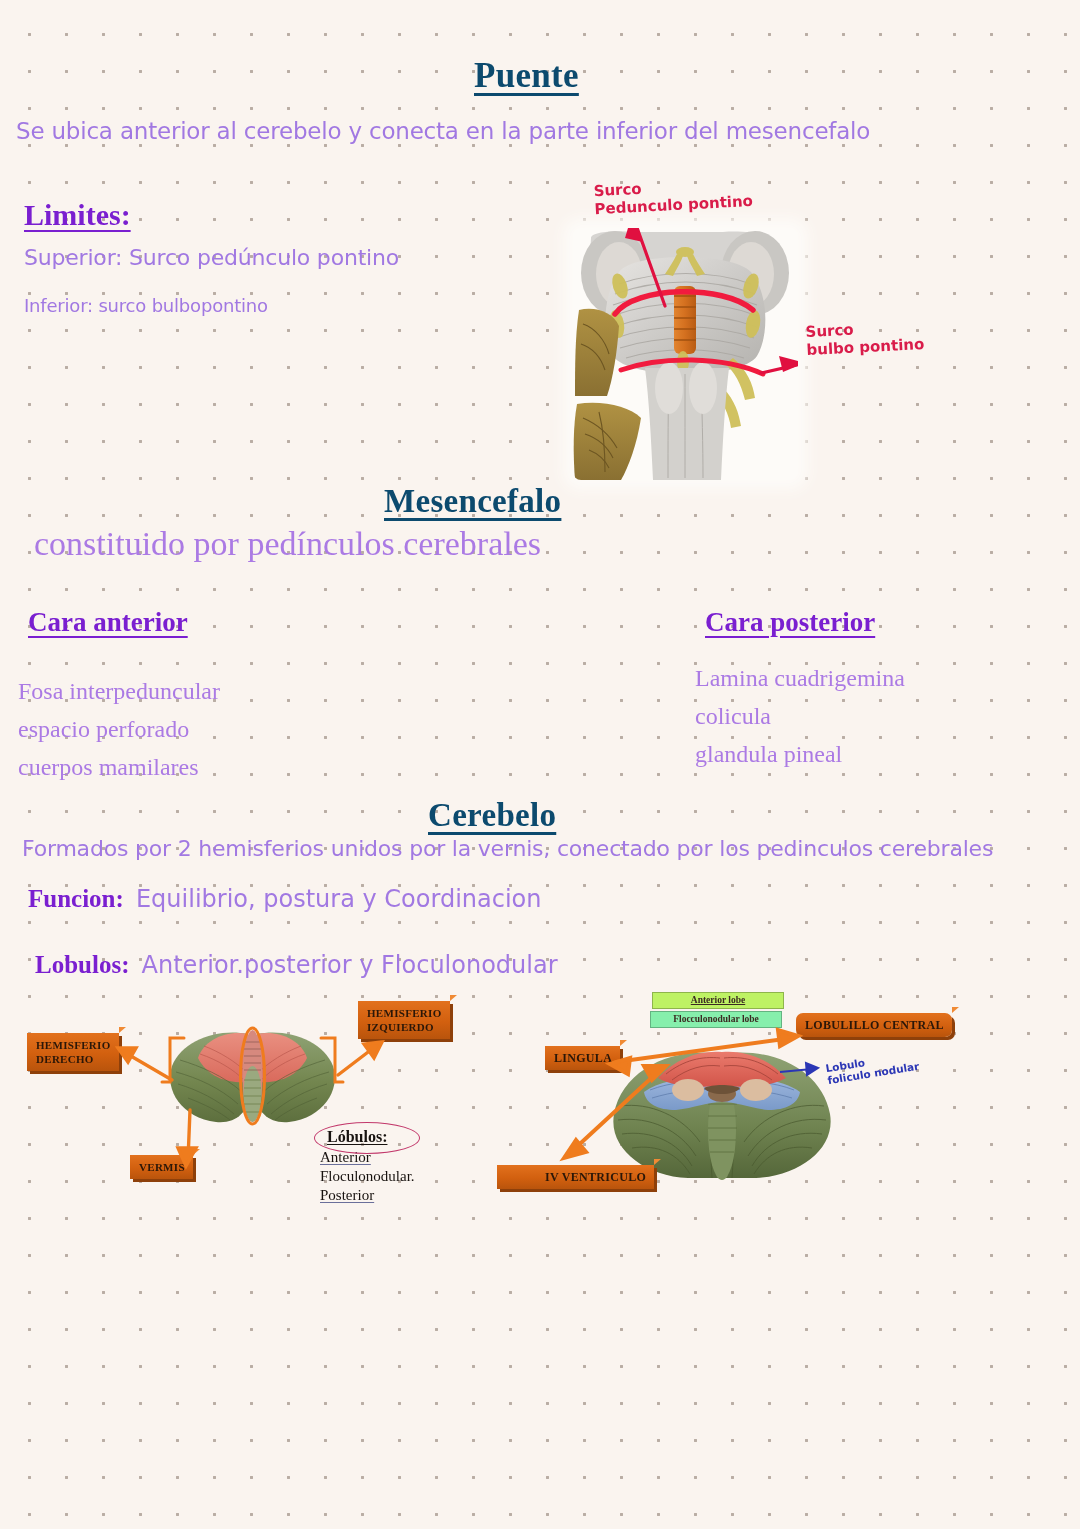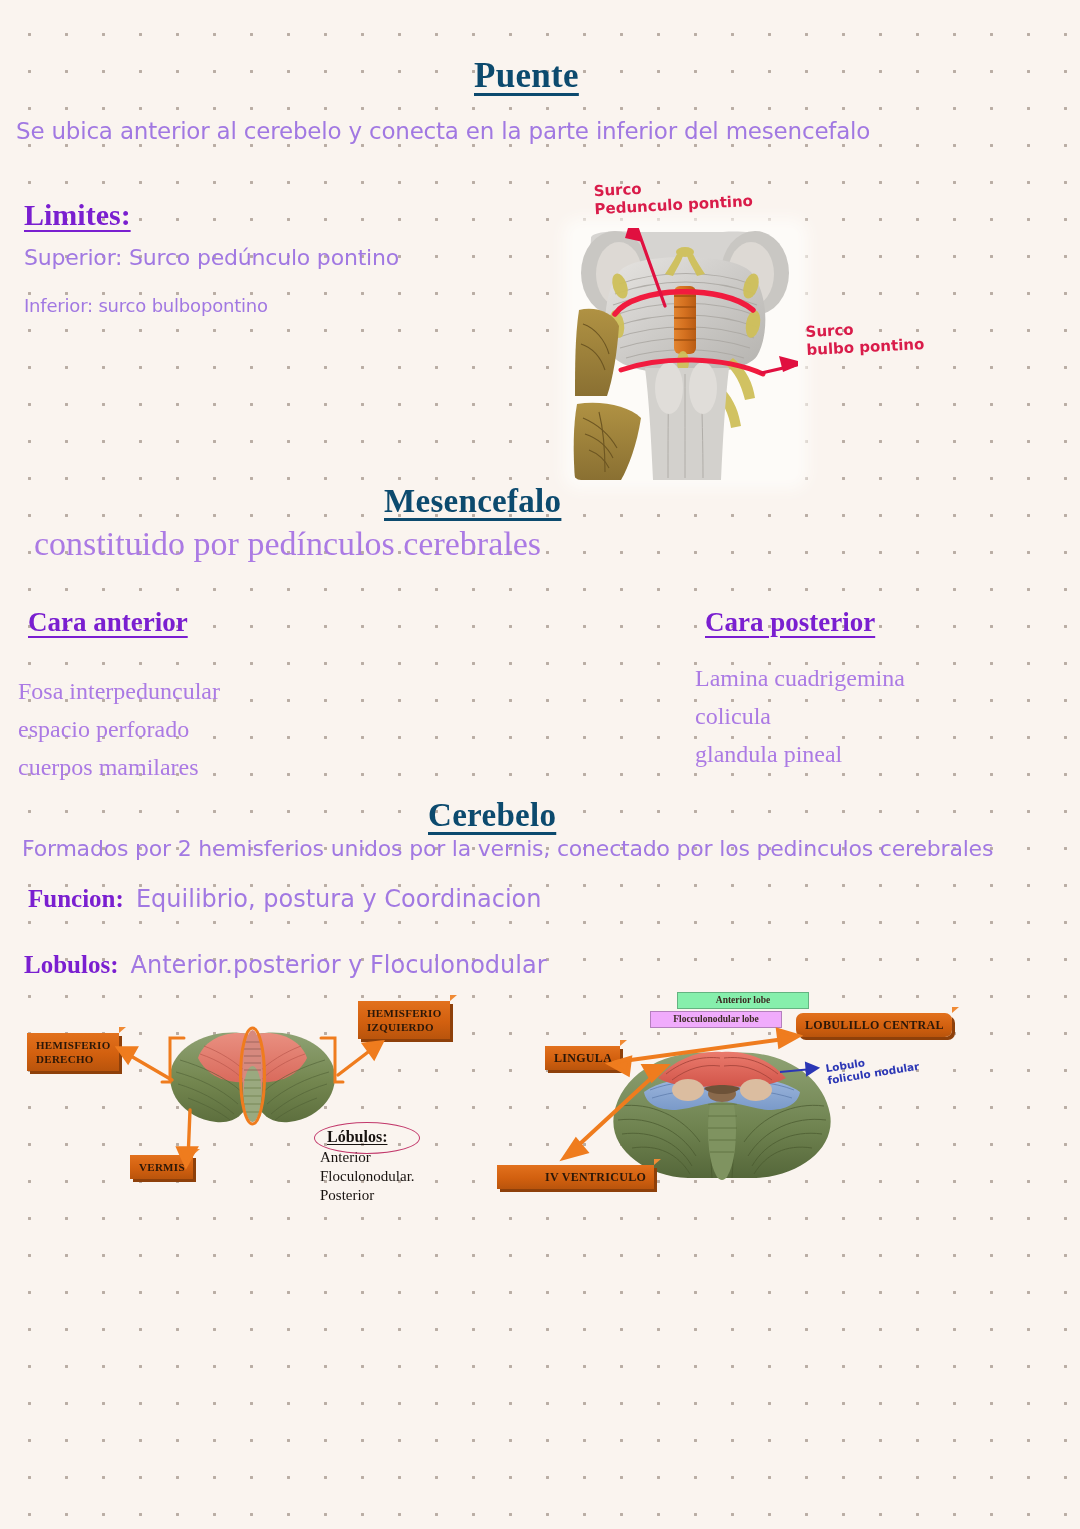--- a/index.html
+++ b/index.html
@@ -111,21 +111,21 @@
     color:#17120f;text-decoration:underline;text-underline-offset:2px;
     padding:2px 7px;
   }
   #lobulos-ellipse{
     position:absolute;left:-6px;top:-4px;width:104px;height:30px;
     border:1.6px solid #c2386b;border-radius:50%;
   }
   .lob-item{
     font-family:"Liberation Serif", serif;font-size:15px;color:#17120f;
     line-height:19px;
-    text-decoration-color:#6a6f9a;text-underline-offset:2px;
+    text-decoration:underline;text-decoration-color:#6a6f9a;text-underline-offset:2px;
   }
   .lob-item.nounder{text-decoration:none;}
 
   
   .hand-red{
     position:absolute;
     font-family:"DejaVu Sans", sans-serif;
     color:#d91c4a;font-size:15px;font-weight:600;
     line-height:18px;white-space:nowrap;
     transform:rotate(-3deg);
@@ -278,21 +278,21 @@
 
   <div class="h-main" style="left:428px;top:797px;font-size:33px;">Cerebelo</div>
 
   <div class="body-hand" style="left:22px;top:836px;font-size:22px;">Formados por 2 hemisferios unidos por la vernis, conectado por los pedinculos cerebrales</div>
 
   <div style="position:absolute;left:28px;top:885px;white-space:nowrap;">
     <span class="lbl-bold" style="font-size:25px;">Funcion:</span>
     <span class="hand" style="font-size:24px;color:#a178e2;margin-left:7px;">Equilibrio, postura y Coordinacion</span>
   </div>
 
-  <div style="position:absolute;left:24px;top:951px;white-space:nowrap;">
+  <div style="position:absolute;left:35px;top:951px;white-space:nowrap;">
     <span class="lbl-bold" style="font-size:25px;">Lobulos:</span>
     <span class="hand" style="font-size:24px;color:#a178e2;margin-left:7px;">Anterior.posterior y Floculonodular</span>
   </div>
 
   <div class="figbox" id="cerebellum-sup">
     <svg viewBox="0 0 185 110" style="width:185px;height:110px;">
       <defs>
         <linearGradient id="gH" x1="0" y1="0" x2="0" y2="1">
           <stop offset="0%" stop-color="#8fa274"></stop>
           <stop offset="55%" stop-color="#73864f"></stop>
@@ -446,22 +446,22 @@
         <path d="M172 50 C156 38 140 34 124 36"></path>
       </g>
 
       <ellipse cx="88" cy="60" rx="16" ry="11" fill="#dbbda0"></ellipse>
       <ellipse cx="156" cy="60" rx="16" ry="11" fill="#dbbda0"></ellipse>
       <ellipse cx="122" cy="64" rx="14" ry="8" fill="#8a6a4c"></ellipse>
       <path d="M104 58 C112 54 132 54 140 58 C134 66 110 66 104 58 Z" fill="#6d5238"></path>
     </svg>
   </div>
 
-  <div class="chip" style="left:677px;top:992px;width:130px;background:#86efac;">Anterior lobe</div>
-  <div class="chip" style="left:650px;top:1011px;width:130px;background:#f0abfc;">Flocculonodular lobe</div>
+  <div class="chip" style="left:652px;top:992px;width:130px;background:#bef264;text-decoration:underline;">Anterior lobe</div>
+  <div class="chip" style="left:650px;top:1011px;width:130px;background:#86efac;">Flocculonodular lobe</div>
 
   <div class="obox" style="left:796px;top:1013px;font-size:12px;border-radius:7px;">LOBULILLO CENTRAL</div>
 
   <div class="obox" style="left:545px;top:1046px;font-size:12px;">LINGULA</div>
 
   <div class="obox" style="left:497px;top:1165px;font-size:12px;padding-left:48px;">IV VENTRICULO</div>
 
   <svg style="position:absolute;left:480px;top:990px;width:480px;height:220px;pointer-events:none;">
     <g stroke="#ef7c1e" stroke-width="4" fill="#ef7c1e" stroke-linecap="round">
       <line x1="136" y1="72" x2="312" y2="48"></line>

